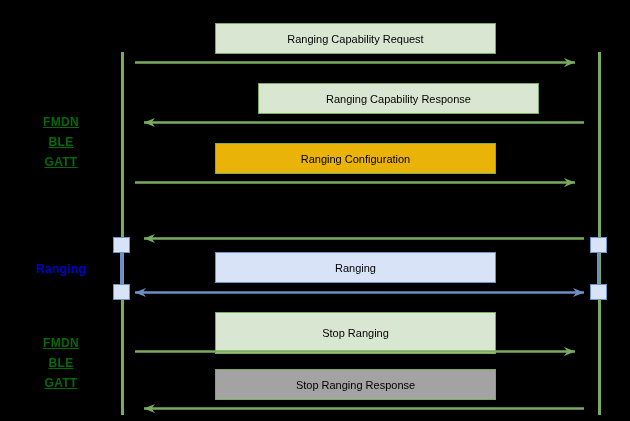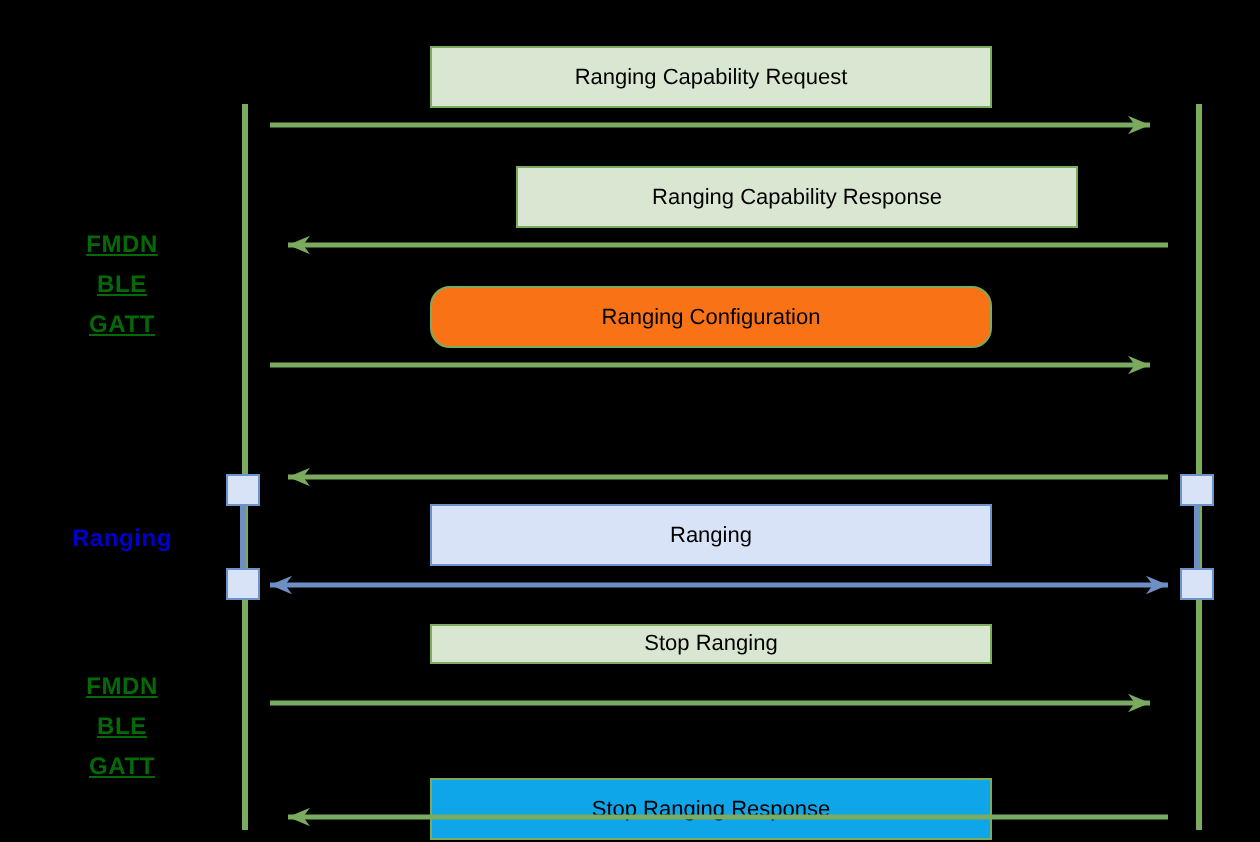--- a/index.html
+++ b/index.html
@@ -97,24 +97,24 @@
     <div>Ranging</div>
   </div>
   <div class="role-label role-green" id="phase-2" style="left: 30px; top: 333px; width: 62px; color: rgb(4, 106, 8);">
     <div>FMDN</div>
     <div>BLE</div>
     <div>GATT</div>
   </div>
 
   <div class="msg-box" id="box-0" style="left: 215px; top: 23px; width: 281px; height: 31px; border-color: rgb(122, 171, 94); background: rgb(217, 230, 209);">Ranging Capability Request</div>
   <div class="msg-box" id="box-1" style="left: 215px; top: 83px; width: 281px; height: 31px; border-color: rgb(122, 171, 94); background: rgb(217, 230, 209); margin-left: 43px;">Ranging Capability Response</div>
-  <div class="msg-box" id="box-2" style="left: 215px; top: 143px; width: 281px; height: 31px; border-color: rgb(122, 171, 94); background: #f97316; border-radius: 10px;">Ranging Configuration</div>
+  <div class="msg-box" id="box-2" style="left: 215px; top: 143px; width: 281px; height: 31px; border-color: rgb(122, 171, 94); background: #eab308;">Ranging Configuration</div>
   <div class="msg-box blue" id="box-4" style="left: 215px; top: 252px; width: 281px; height: 31px; border-color: rgb(109, 147, 201); background: rgb(216, 227, 247);">Ranging</div>
-  <div class="msg-box" id="box-5" style="left: 215px; top: 312px; width: 281px; height: 20px; border-color: rgb(122, 171, 94); background: rgb(217, 230, 209);">Stop Ranging</div>
-  <div class="msg-box" id="box-6" style="left: 215px; top: 369px; width: 281px; height: 31px; border-color: rgb(122, 171, 94); background: #0ea5e9; margin-top: 20px;">Stop Ranging Response</div>
+  <div class="msg-box" id="box-5" style="left: 215px; top: 312px; width: 281px; height: 42px; border-color: rgb(122, 171, 94); background: rgb(217, 230, 209);">Stop Ranging</div>
+  <div class="msg-box" id="box-6" style="left: 215px; top: 369px; width: 281px; height: 31px; border-color: rgb(122, 171, 94); background: #a3a3a3;">Stop Ranging Response</div>
 
   <div class="arrow" id="arrow-0" style="left: 123px; top: 56px; width: 464px; height: 13px;">
       <svg width="464" height="13">
         <line x1="12" y1="6.5" x2="452" y2="6.5" stroke="#7aab5e" stroke-width="2.4"></line>
         <path d="M 452 6.5 L 441 1.9000000000000004 L 444.4 6.5 L 441 11.1 Z" fill="#7aab5e"></path>
       </svg>
     </div>
   <div class="arrow" id="arrow-1" style="left: 132px; top: 116px; width: 464px; height: 13px;">
       <svg width="464" height="13">
         <line x1="452" y1="6.5" x2="12" y2="6.5" stroke="#7aab5e" stroke-width="2.4"></line>

